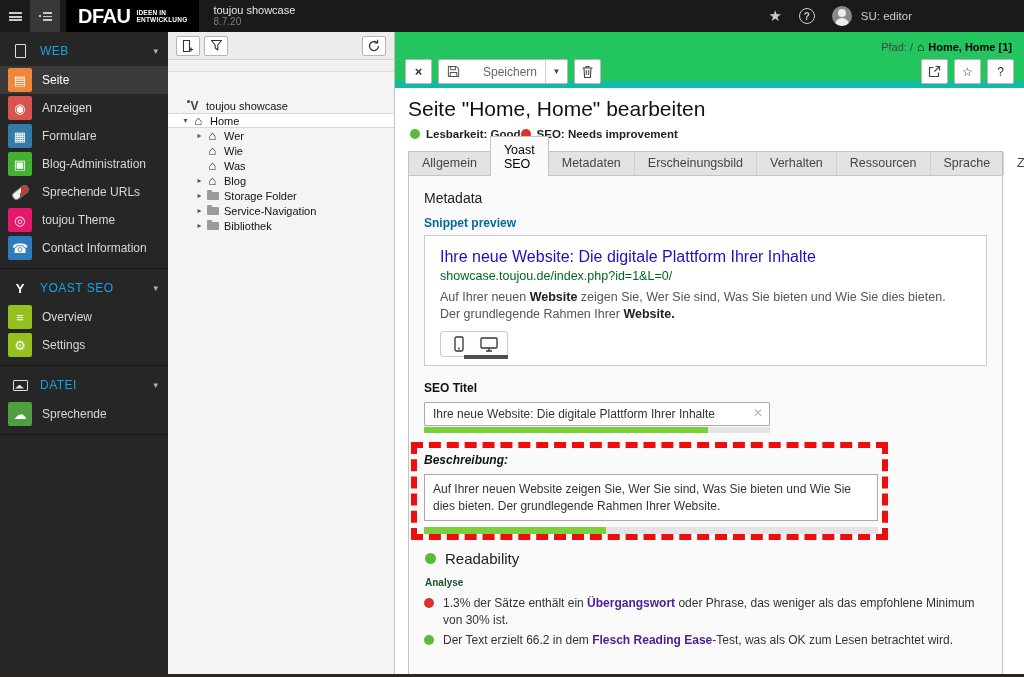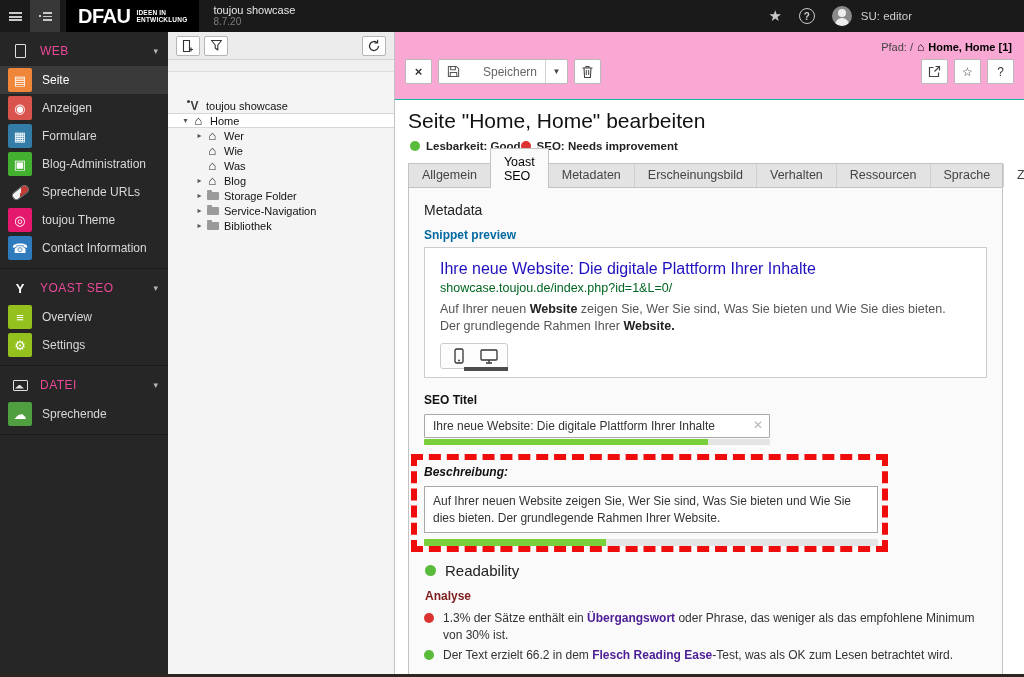--- a/index.html
+++ b/index.html
@@ -42,21 +42,21 @@
 
   
   .sidebar { position:absolute; left:0; top:32px; width:168px; bottom:3px; background:#262626; z-index:10; overflow:hidden; }
   .side-section { border-bottom:1px solid #1a1a1a; padding:4px 0 6px; }
   .side-header { height:30px; display:flex; align-items:center; padding:0 10px 0 8px; cursor:pointer; }
   .side-hicon { width:24px; display:flex; align-items:center; justify-content:center; color:#e8e8e8; }
   .doc-outline { width:11px; height:14px; border:1.5px solid #e0e0e0; border-radius:1px; }
   .image-outline { width:15px; height:11px; border:1.5px solid #e0e0e0; border-radius:1px; position:relative; }
   .image-outline::after{ content:""; position:absolute; left:1.5px; bottom:1px; width:9px; height:4px; background:#e0e0e0; clip-path:polygon(0 100%,50% 0,100% 100%); }
   .yoast-logo { font-size:13px; font-weight:bold; color:#fff; }
-  .side-hlabel { color:#ec4899; font-size:12px; letter-spacing:0.5px; margin-left:8px; }
+  .side-hlabel { color:#0ea5e9; font-size:12px; letter-spacing:0.5px; margin-left:8px; }
   .side-chevron { margin-left:auto; color:#b5b5b5; font-size:9px; }
   .side-item { height:28px; display:flex; align-items:center; padding:0 8px; cursor:pointer; }
   .side-item.active { background:#3a3a3a; }
   .mod-icon { width:24px; height:24px; border-radius:2px; display:flex; align-items:center; justify-content:center; color:#fff; font-size:13px; flex-shrink:0; }
   .pill-icon { width:19px; height:9px; border-radius:5px; margin:0 2.5px; background:linear-gradient(135deg,#f3f3f3 0 50%,#c43c35 50% 100%); border:1px solid #777; transform:rotate(-38deg); flex-shrink:0; }
   .side-label { color:#d8d8d8; font-size:12px; margin-left:10px; white-space:nowrap; }
   .side-item.active .side-label { color:#fff; }
 
   
   .pagetree { position:absolute; left:168px; top:32px; width:227px; bottom:3px; background:#f4f4f4; border-right:1px solid #c3c3c3; z-index:5; }
@@ -71,21 +71,21 @@
   .tree-ico { width:15px; text-align:center; flex-shrink:0; }
   .t-home { font-size:13px; color:#222; line-height:11px; }
   .t-folder { display:inline-block; width:12px; height:8px; background:#9a9a9a; border-radius:1px; position:relative; }
   .t-folder::before{ content:""; position:absolute; left:0; top:-2px; width:5px; height:2px; background:#9a9a9a; border-radius:1px 1px 0 0; }
   .typo3-logo { font-weight:bold; color:#3d3d3d; font-size:12px; position:relative; }
   .typo3-logo::before{ content:""; position:absolute; left:-3px; top:1px; width:3px; height:3px; border-radius:50%; background:#3d3d3d; }
   .tree-label { margin-left:4px; }
 
   
   .main { position:absolute; left:395px; top:32px; right:0; bottom:3px; background:#fff; }
-  .docheader { height:68px; background:#f9a8d4; border-bottom:1px solid #14b8a6; }
+  .docheader { height:56px; background:#22c55e; border-bottom:7px solid #14b8a6; }
   .dh-row1 { height:25px; display:flex; justify-content:flex-end; align-items:center; padding:4px 12px 0; font-size:11px; color:#444; gap:4px; }
   .path-home { font-size:12px; color:#000; }
   .path-value { font-weight:bold; color:#000; }
   .dh-row2 { display:flex; align-items:center; padding:2px 10px; gap:6px; }
   .dh-btn { height:25px; min-width:27px; background:#fff; border:1px solid #b9b9b9; border-radius:2px; display:flex; align-items:center; justify-content:center; cursor:pointer; font-size:12px; color:#333; padding:0 6px; }
   .dh-close { font-weight:bold; font-size:13px; }
   .save-group { display:flex; align-items:center; height:25px; background:#fff; border:1px solid #b9b9b9; border-radius:2px; cursor:pointer; }
   .save-main { display:flex; align-items:center; gap:23px; padding:0 8px; font-size:12px; color:#666; }
   .save-caret { width:22px; height:100%; border-left:1px solid #d2d2d2; display:flex; align-items:center; justify-content:center; font-size:8px; color:#444; }
   .dh-right { margin-left:auto; display:flex; gap:6px; }
@@ -125,21 +125,21 @@
   .bar.desc { width:454px; height:7px; margin-top:2px; }
   .bar-fill { height:100%; background:#7ad03a; }
 
   .besch-block { position:relative; margin-top:20px; width:460px; }
   .besch-block .field-label { margin:0 0 7px;font-style:italic; }
   .desc-area { width:454px; height:47px; border:1px solid #a8a8a8; background:#fff; font-family:"Liberation Sans",sans-serif; font-size:12px; color:#333; line-height:17px; padding:6px 8px; resize:none; }
   .highlight { position:absolute; left:-13px; top:-11px; width:477px; height:98px; border:6px dashed #ee0c0c; z-index:6; pointer-events:none; }
 
   .read-head { display:flex; align-items:center; gap:9px; margin:16px 0 0 1px; }
   .read-title { font-size:15px; color:#222; }
-  .analyse-label { font-size:12px; font-weight:bold; color:#7f1d1d; margin:10px 0 7px 1px; }
+  .analyse-label { font-size:10px; font-weight:bold; color:#14532d; margin:10px 0 7px 1px; }
   .analysis-list { list-style:none; }
   .analysis-item { display:flex; gap:9px; margin-bottom:3px; align-items:flex-start; }
   .analysis-item .dot { margin-top:3px; }
   .analysis-text { font-size:12px; color:#333; line-height:17px; max-width:575px; }
   .analysis-text strong { color:#4c1d95; }
 
   .bottom-strip { position:absolute; left:0; bottom:0; width:1024px; height:3px; background:#2b261f; z-index:30; }
 
   svg.ic { display:block; }
 </style>

